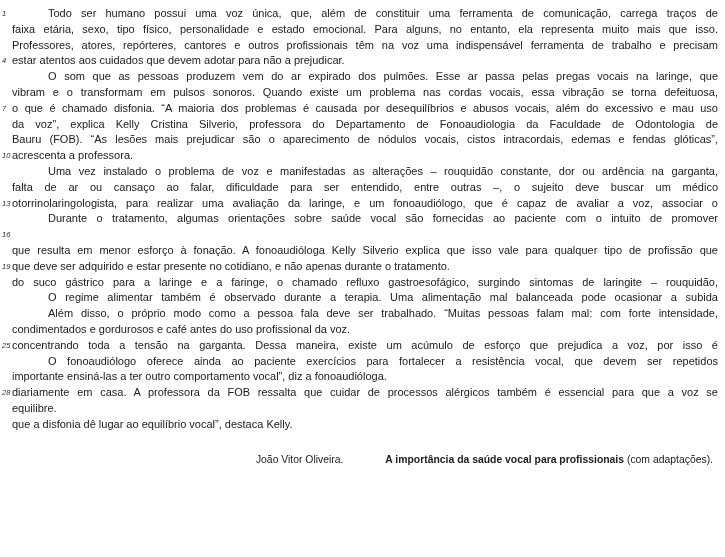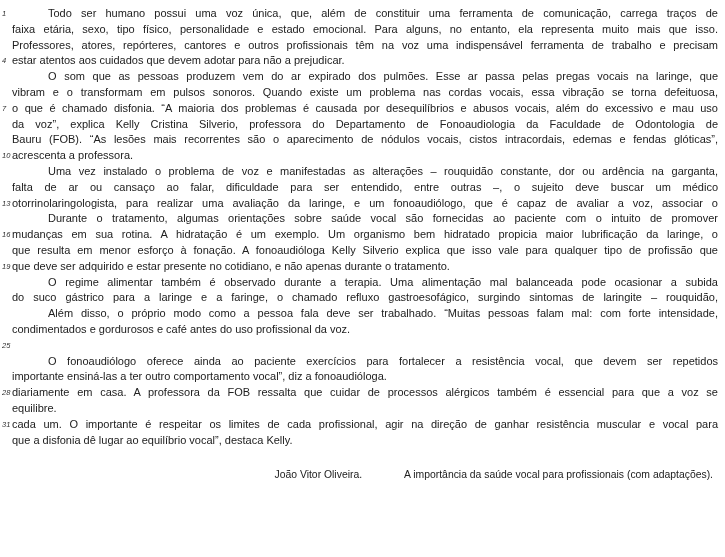--- a/index.html
+++ b/index.html
@@ -47,52 +47,51 @@
   }
   .citation {
     margin-top: 20px;
     padding-right: 5px;
     font-size: 10.4px;
     line-height: 14px;
     text-align: right;
     color: #212121;
   }
   .citation .cit-title {
-    font-weight: normal;
+    font-weight: bold;
     margin-left: 39px;
   }
 </style>
 </head>
 <body>
 
 <div class="doc">
   <div>
       <div class="line indent"><span class="lineno">1</span><span>Todo ser humano possui uma voz única, que, além de constituir uma ferramenta de comunicação, carrega traços de</span></div>
       <div class="line"><span>faixa etária, sexo, tipo físico, personalidade e estado emocional. Para alguns, no entanto, ela representa muito mais que isso.</span></div>
       <div class="line"><span>Professores, atores, repórteres, cantores e outros profissionais têm na voz uma indispensável ferramenta de trabalho e precisam</span></div>
       <div class="line last"><span class="lineno">4</span><span>estar atentos aos cuidados que devem adotar para não a prejudicar.</span></div>
       <div class="line indent"><span>O som que as pessoas produzem vem do ar expirado dos pulmões. Esse ar passa pelas pregas vocais na laringe, que</span></div>
       <div class="line"><span>vibram e o transformam em pulsos sonoros. Quando existe um problema nas cordas vocais, essa vibração se torna defeituosa,</span></div>
       <div class="line"><span class="lineno">7</span><span>o que é chamado disfonia. “A maioria dos problemas é causada por desequilíbrios e abusos vocais, além do excessivo e mau uso</span></div>
       <div class="line"><span>da voz”, explica Kelly Cristina Silverio, professora do Departamento de Fonoaudiologia da Faculdade de Odontologia de</span></div>
-      <div class="line"><span>Bauru (FOB). “As lesões mais recorrentes são o aparecimento de nódulos vocais, cistos intracordais, edemas e fendas glóticas”,</span></div>
+      <div class="line"><span>Bauru (FOB). “As lesões mais prejudicar são o aparecimento de nódulos vocais, cistos intracordais, edemas e fendas glóticas”,</span></div>
       <div class="line last"><span class="lineno">10</span><span>acrescenta a professora.</span></div>
       <div class="line indent"><span>Uma vez instalado o problema de voz e manifestadas as alterações – rouquidão constante, dor ou ardência na garganta,</span></div>
       <div class="line"><span>falta de ar ou cansaço ao falar, dificuldade para ser entendido, entre outras –, o sujeito deve buscar um médico</span></div>
       <div class="line"><span class="lineno">13</span><span>otorrinolaringologista, para realizar uma avaliação da laringe, e um fonoaudiólogo, que é capaz de avaliar a voz, associar o</span></div>
       <div class="line indent"><span>Durante o tratamento, algumas orientações sobre saúde vocal são fornecidas ao paciente com o intuito de promover</span></div>
-      <div class="line"><span class="lineno">16</span><span>mudanças em sua rotina. A hidratação é um exemplo. Um organismo bem hidratado propicia maior lubrificação da laringe, o</span></div>
+      <div class="line"><span class="lineno">16</span></div>
       <div class="line"><span>que resulta em menor esforço à fonação. A fonoaudióloga Kelly Silverio explica que isso vale para qualquer tipo de profissão que</span></div>
       <div class="line last"><span class="lineno">19</span><span>que deve ser adquirido e estar presente no cotidiano, e não apenas durante o tratamento.</span></div>
+      <div class="line"><span>do suco gástrico para a laringe e a faringe, o chamado refluxo gastroesofágico, surgindo sintomas de laringite – rouquidão,</span></div>
       <div class="line indent"><span>O regime alimentar também é observado durante a terapia. Uma alimentação mal balanceada pode ocasionar a subida</span></div>
-      <div class="line"><span>do suco gástrico para a laringe e a faringe, o chamado refluxo gastroesofágico, surgindo sintomas de laringite – rouquidão,</span></div>
       <div class="line indent"><span>Além disso, o próprio modo como a pessoa fala deve ser trabalhado. “Muitas pessoas falam mal: com forte intensidade,</span></div>
       <div class="line last"><span>condimentados e gordurosos e café antes do uso profissional da voz.</span></div>
-      <div class="line"><span class="lineno">25</span></div>
+      <div class="line"><span class="lineno">25</span><span>concentrando toda a tensão na garganta. Dessa maneira, existe um acúmulo de esforço que prejudica a voz, por isso é</span></div>
       <div class="line indent"><span>O fonoaudiólogo oferece ainda ao paciente exercícios para fortalecer a resistência vocal, que devem ser repetidos</span></div>
       <div class="line last"><span>importante ensiná-las a ter outro comportamento vocal”, diz a fonoaudióloga.</span></div>
       <div class="line"><span class="lineno">28</span><span>diariamente em casa. A professora da FOB ressalta que cuidar de processos alérgicos também é essencial para que a voz se</span></div>
       <div class="line last"><span>equilibre.</span></div>
-      <div class="line"><span class="lineno">31</span><span>cada um. O importante é respeitar os limites de cada profissional, agir na direção de ganhar resistência muscular e vocal para</span></div>
       <div class="line last"><span>que a disfonia dê lugar ao equilíbrio vocal”, destaca Kelly.</span></div>
     </div>
   <div class="citation"><span>João Vitor Oliveira. </span><span class="cit-title">A importância da saúde vocal para profissionais</span><span> (com adaptações).</span></div>
 </div>
 
 </body></html>

